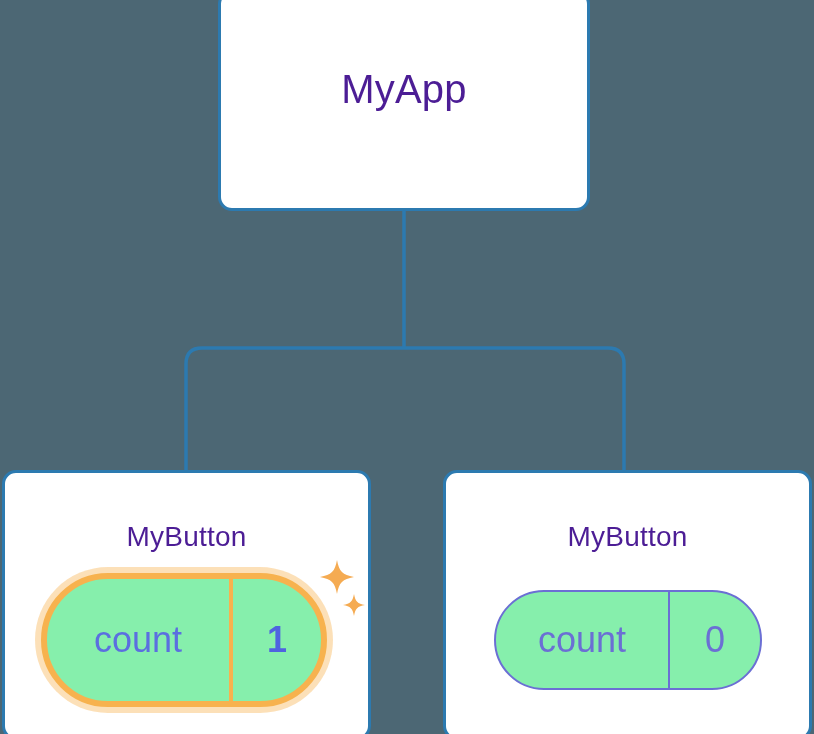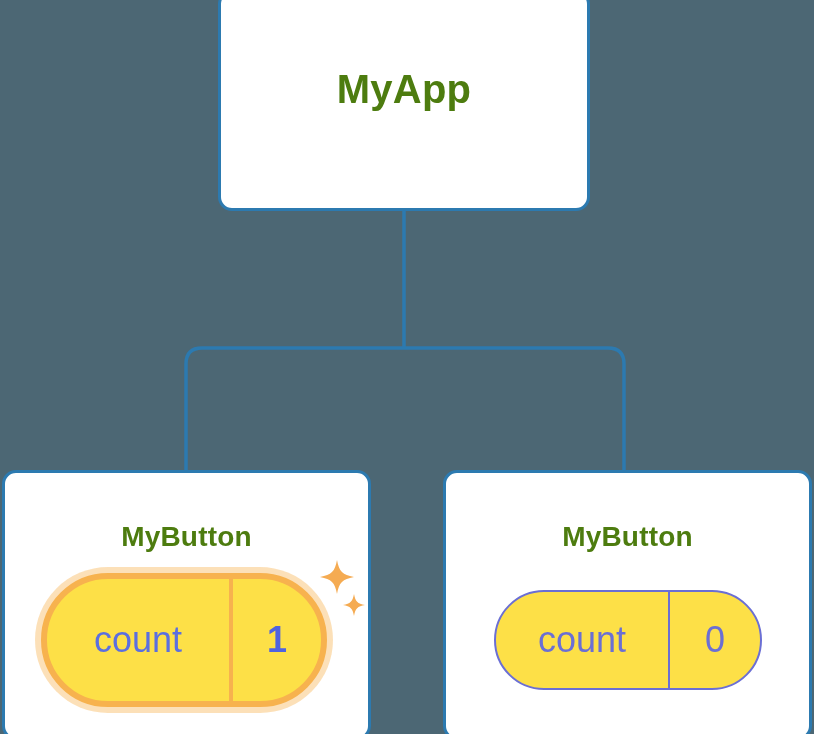--- a/index.html
+++ b/index.html
@@ -40,22 +40,22 @@
     border: 3px solid #2c7ab0;
     border-radius: 14px;
     box-sizing: border-box;
   }
 
   .card-title {
     position: absolute;
     left: 0;
     right: 0;
     text-align: center;
-    color: #4d7c0f;
-    font-weight: 700;
+    color: #4c1d95;
+    font-weight: 400;
     letter-spacing: 0.2px;
     white-space: nowrap;
   }
 
   
   #card-root {
     left: 218px;
     top: -10px;
     width: 372px;
     height: 221px;
@@ -82,21 +82,21 @@
     top: 48px;
     font-size: 28px;
   }
 
   
   .pill-wrap {
     position: absolute;
     display: flex;
     align-items: stretch;
     box-sizing: border-box;
-    background: #fde047;
+    background: #86efac;
   }
 
   .pill-key, .pill-val {
     display: flex;
     align-items: center;
     justify-content: center;
     box-sizing: border-box;
     line-height: 1;
   }
 

